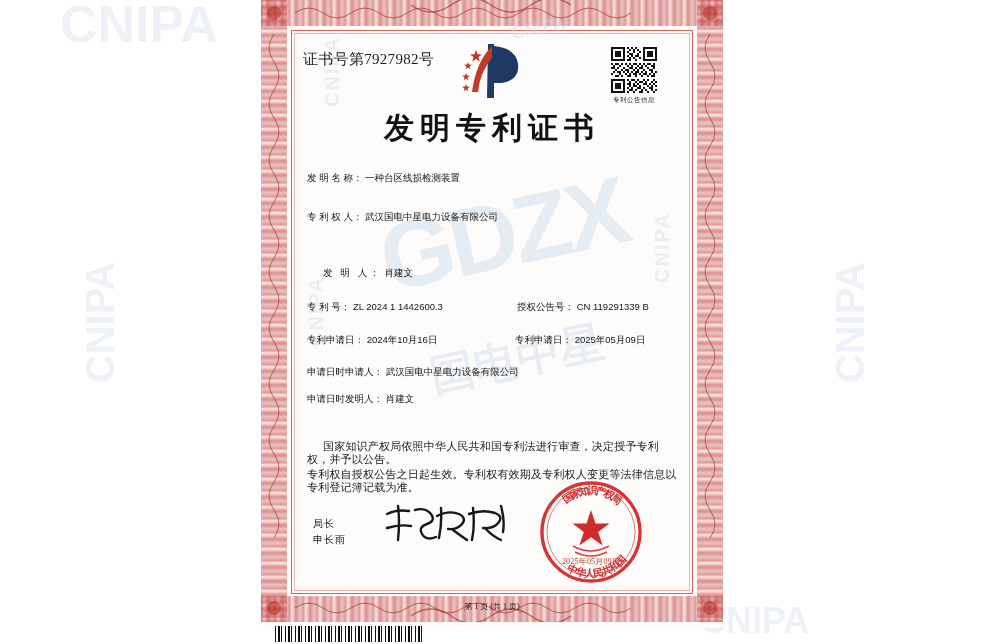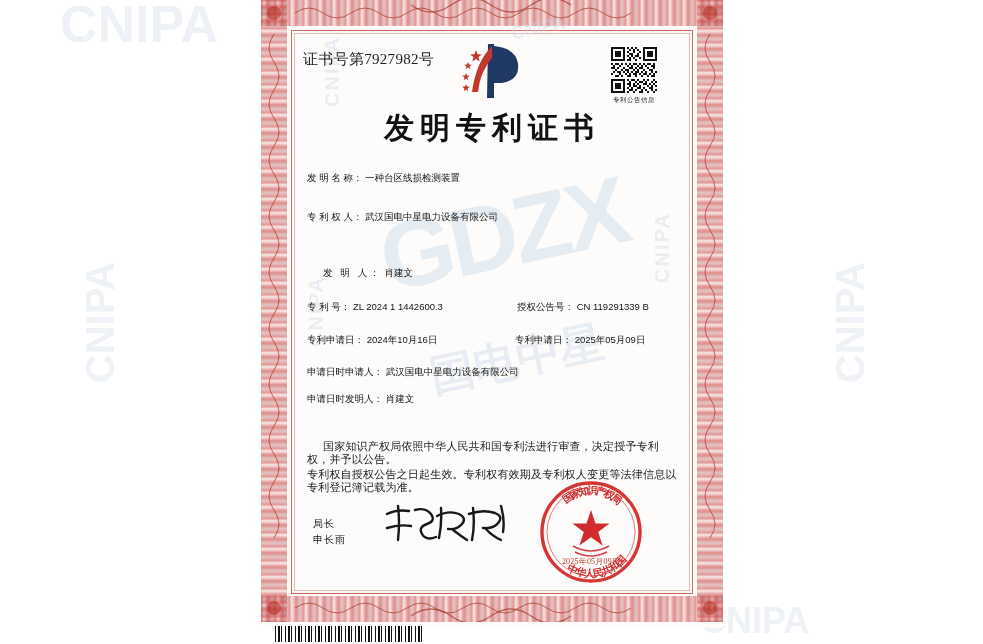--- a/index.html
+++ b/index.html
@@ -577,17 +577,18 @@
           <text x="52" y="97" text-anchor="middle" transform="rotate(14 52 52)">华</text>
           <text x="52" y="97" text-anchor="middle" transform="rotate(2 52 52)">人</text>
           <text x="52" y="97" text-anchor="middle" transform="rotate(-10 52 52)">民</text>
           <text x="52" y="97" text-anchor="middle" transform="rotate(-22 52 52)">共</text>
           <text x="52" y="97" text-anchor="middle" transform="rotate(-34 52 52)">和</text>
           <text x="52" y="97" text-anchor="middle" transform="rotate(-46 52 52)">国</text>
         </g>
       </svg>
       <div id="seal-date">2025年05月09日</div>
 
+      <div id="page-footer">第 1 页 (共 1 页)</div>
     </div>
   </div>
 
   <div id="barcode"></div>
 </div>
 
 </body></html>

